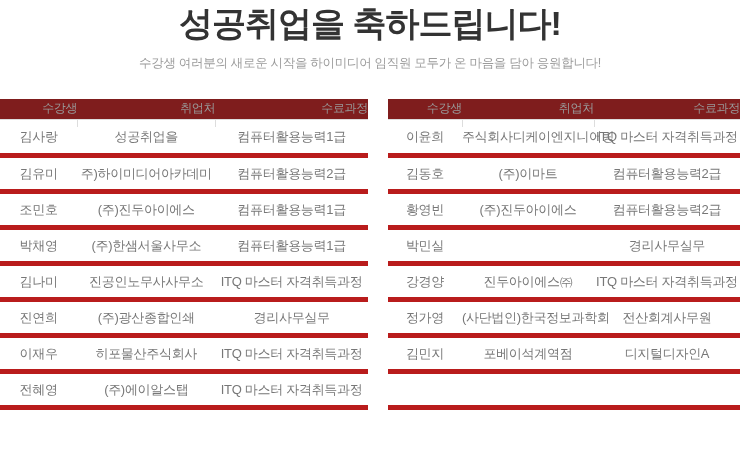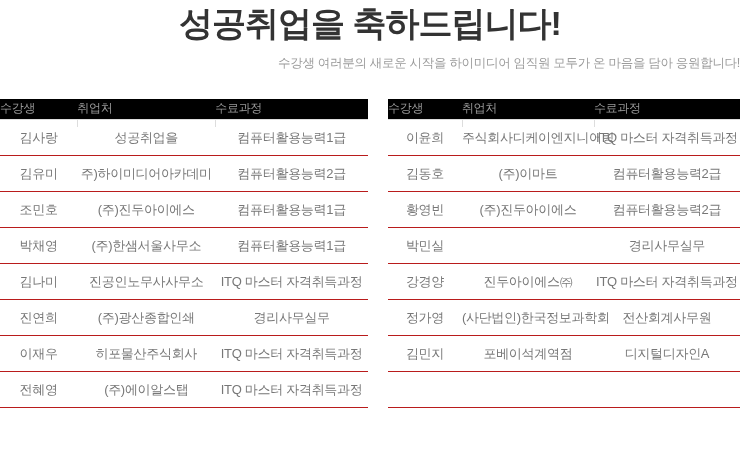--- a/index.html
+++ b/index.html
@@ -18,40 +18,39 @@
     font-weight: bold;
     color: #333333;
     letter-spacing: -1px;
     line-height: 1.4;
   }
   .hero p {
     margin: 7px 0 0 0;
     font-size: 12.5px;
     color: #9b9b9b;
     letter-spacing: -0.3px;
-    text-align: right;
   }
   .tables { display: flex; gap: 20px; margin-top: 27px; }
   table.ptable { border-collapse: collapse; table-layout: fixed; }
   table.t-left  { width: 368px; }
   table.t-right { width: 352px; }
   .ptable col.c1 { width: 21%; }
   .ptable col.c2 { width: 37.5%; }
   .ptable col.c3 { width: 41.5%; }
   .ptable th {
     position: relative;
-    background: #000000;
+    background: #7f1d1d;
     color: #999999;
     font-weight: normal;
     font-size: 12px;
     height: 21px;
     padding: 0;
     border-bottom: 1px solid #dddddd;
     letter-spacing: -0.3px;
-    text-align: left;
+    text-align: right;
     vertical-align: middle;
   }
   
   .ptable th:not(:last-child)::after {
     content: "";
     position: absolute;
     right: -1px;
     bottom: -8px;
     width: 1px;
     height: 8px;
@@ -59,21 +58,21 @@
   }
   .ptable td {
     height: 36px;
     padding: 0;
     text-align: center;
     vertical-align: middle;
     font-size: 13px;
     color: #777777;
     letter-spacing: -0.3px;
     white-space: nowrap;
-    border-bottom: 1px solid #b91c1c;
+    border-bottom: 5px solid #b91c1c;
   }
 </style>
 </head>
 <body>
 
 <div class="page">
   <div class="hero">
     <h1>성공취업을 축하드립니다!</h1>
     <p>수강생 여러분의 새로운 시작을 하이미디어 임직원 모두가 온 마음을 담아 응원합니다!</p>
   </div>

